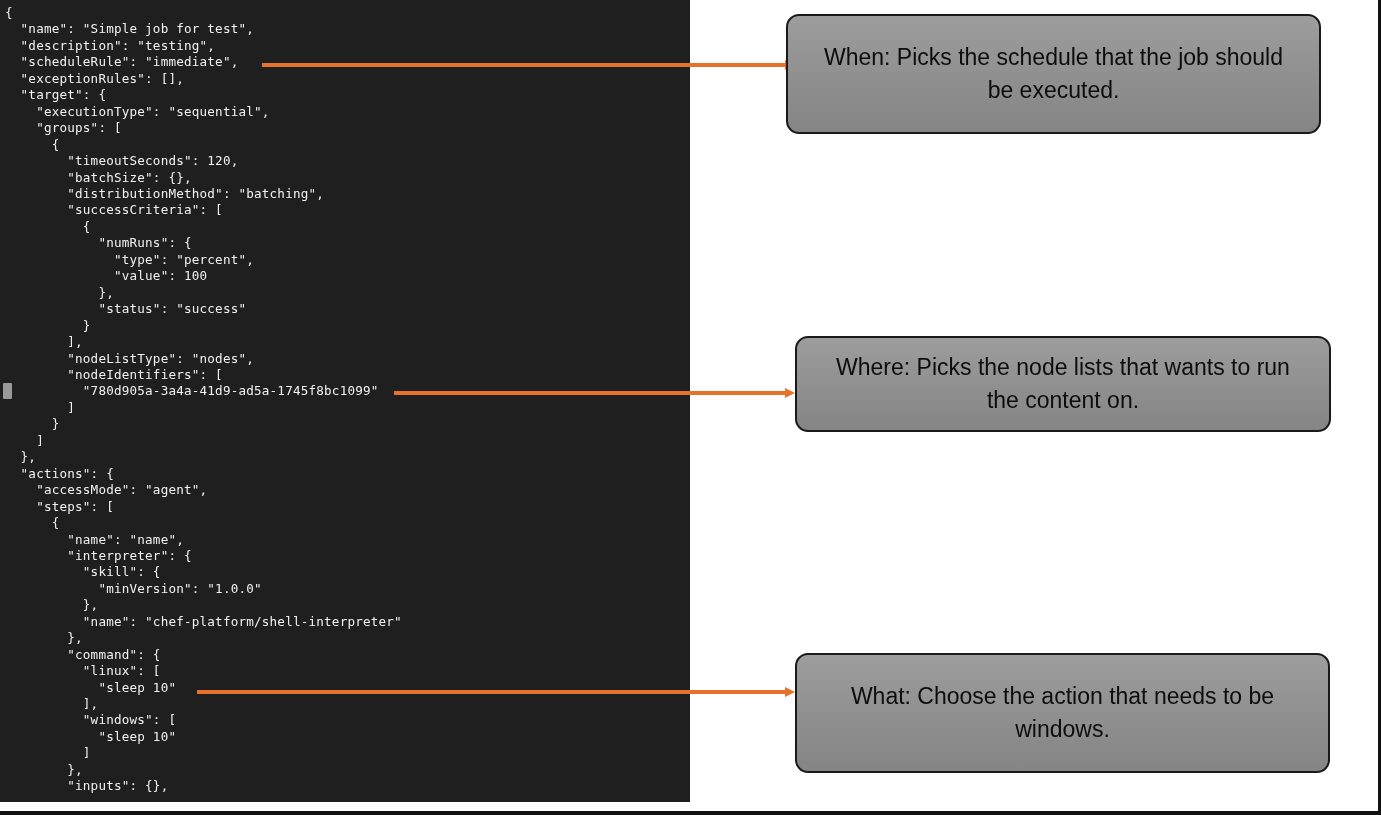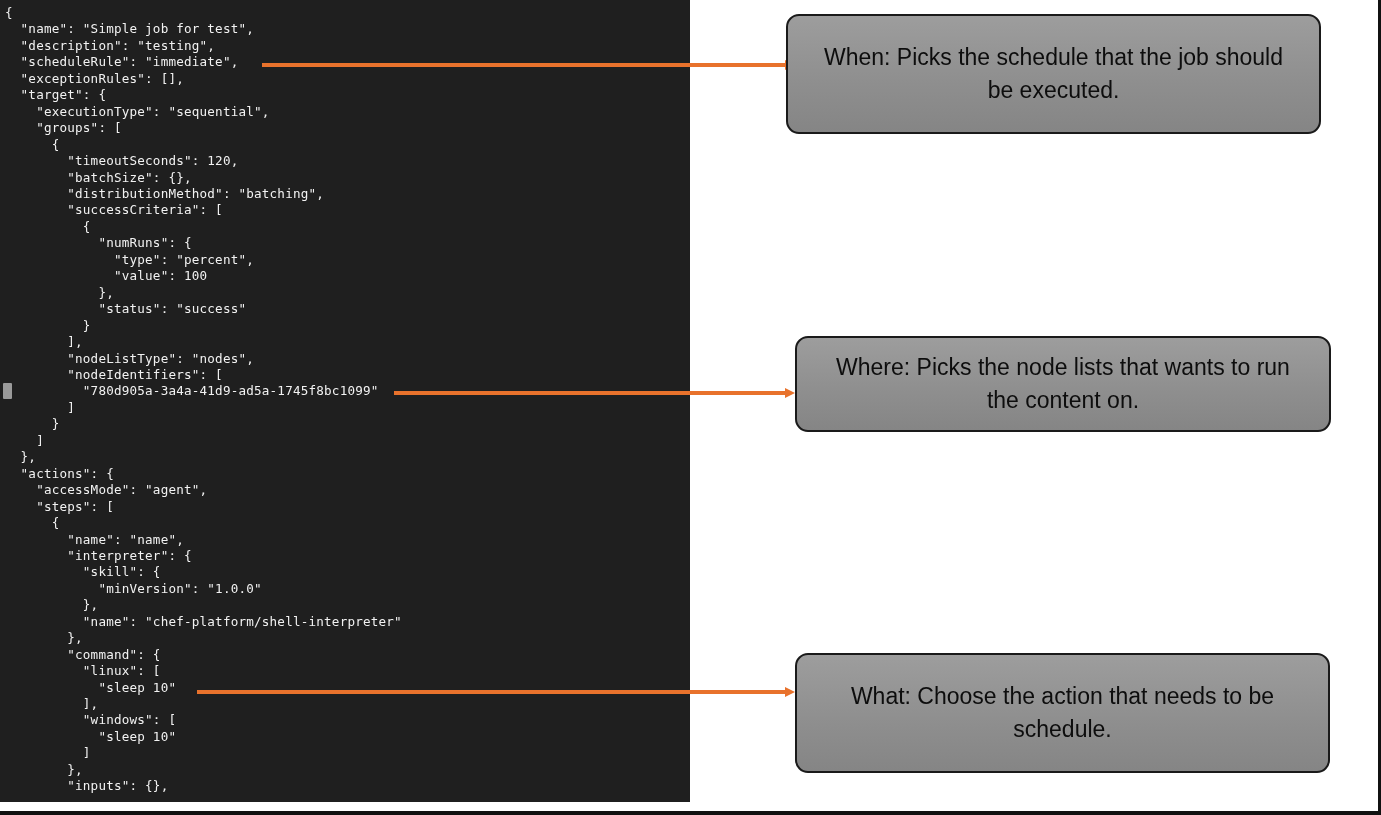--- a/index.html
+++ b/index.html
@@ -160,15 +160,15 @@
 
   <div class="arrow" style="left:197px; top:689px; width:598px;">
     <div class="shaft" style="width:588px;"></div>
     <div class="head" style="left:588px;"></div>
   </div>
 
   <div class="callout" style="left:786px; top:14px; width:535px; height:120px;">When: Picks the schedule that the job should be executed.</div>
 
   <div class="callout" style="left:795px; top:336px; width:536px; height:96px;">Where: Picks the node lists that wants to run the content on.</div>
 
-  <div class="callout" style="left:795px; top:653px; width:535px; height:120px;">What: Choose the action that needs to be schedule.</div>
+  <div class="callout" style="left:795px; top:653px; width:535px; height:120px;">What: Choose the action that needs to be windows.</div>
 
 </div>
 
 </body></html>

